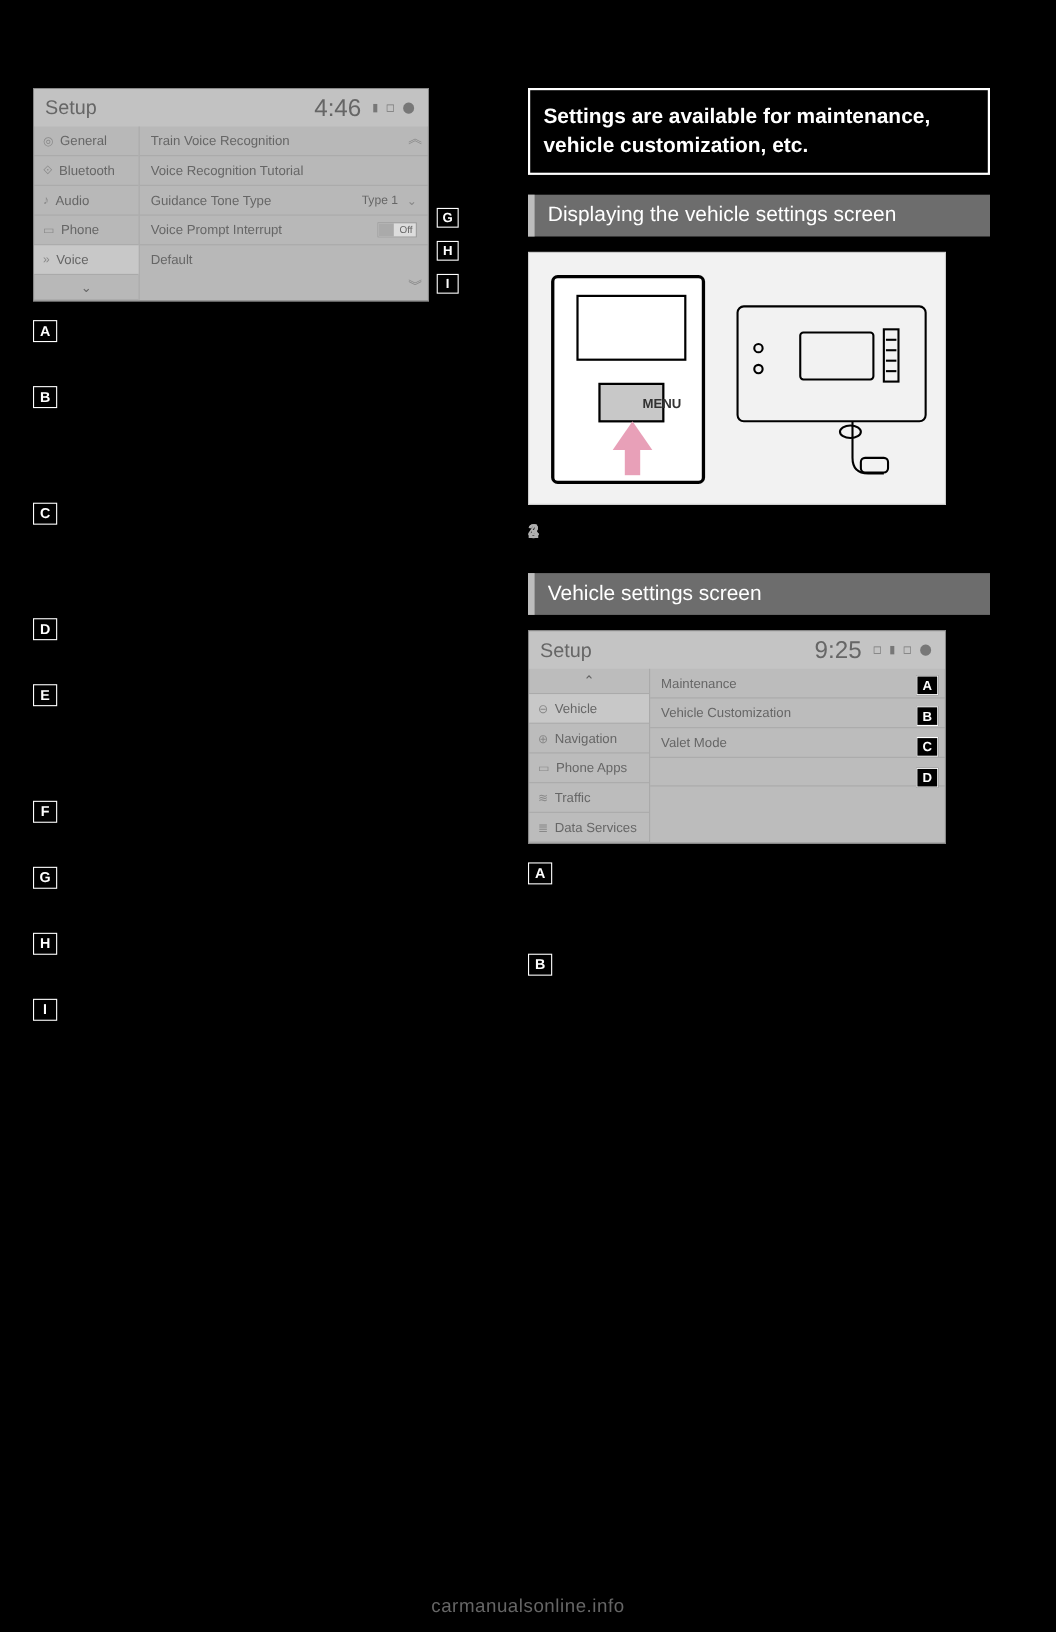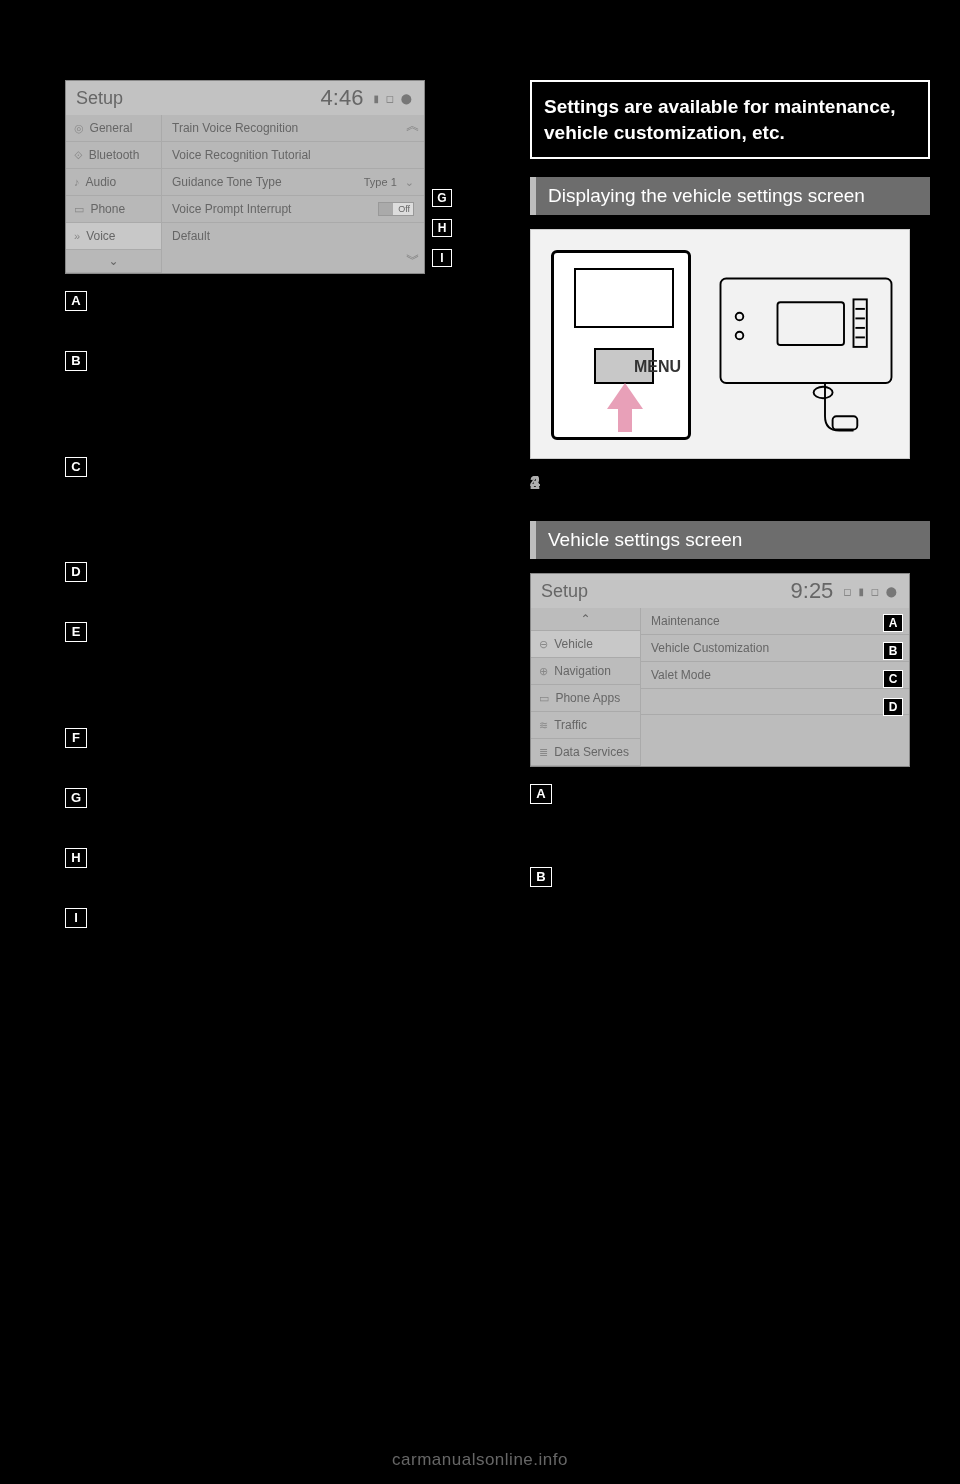--- a/index.html
+++ b/index.html
@@ -10,21 +10,21 @@
     color: #fff;
     font-family: Arial, Helvetica, sans-serif;
     position: relative;
     overflow: hidden;
   }
   .page {
     display: flex;
     padding: 80px 30px 30px 30px;
     gap: 30px;
   }
-  .col { width: 420px; margin-left: 35px; }
+  .col { width: 420px; }
   .setup-screen {
     background: #b8b8b8;
     color: #555;
     font-family: Arial, sans-serif;
     width: 360px;
     position: relative;
     border: 1px solid #888;
   }
   .setup-header {
     display: flex;
@@ -122,21 +122,21 @@
   .menu-figure .screen-rect {
     position:absolute; left:20px; top:15px;
     width:100px; height:60px;
     border:2px solid #000;
   }
   .menu-figure .menu-btn {
     position:absolute; left:40px; top:95px;
     width:60px; height:36px;
     background:#c8c8c8; border:2px solid #000;
     text-align:center; line-height:34px;
-    font-size:16px; font-weight:bold; color:#333;padding-left:38px;
+    font-size:12px; font-weight:bold; color:#333;padding-left:38px;
   }
   .menu-figure .arrow-up {
     position:absolute; left:53px; top:130px;
     width:0; height:0;
     border-left:18px solid transparent;
     border-right:18px solid transparent;
     border-bottom:26px solid #e8a0b8;
   }
   .menu-figure .arrow-trail {
     position:absolute; left:64px; top:155px;

